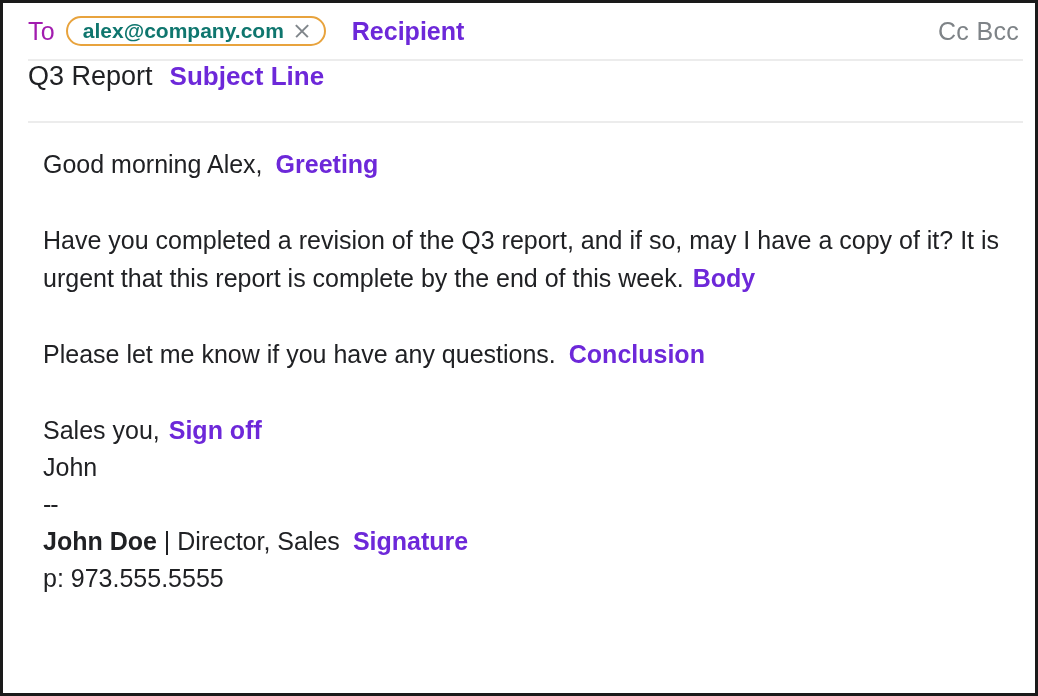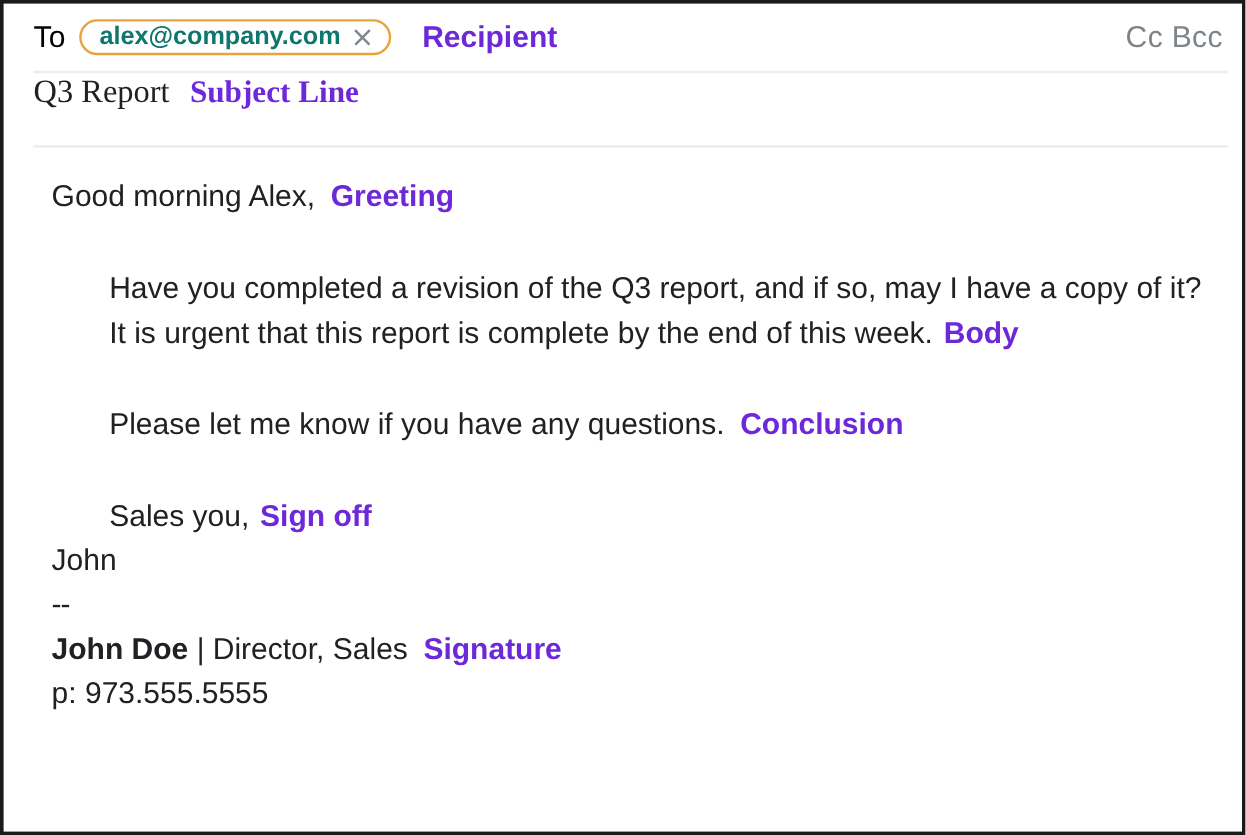--- a/index.html
+++ b/index.html
@@ -27,21 +27,21 @@
   .header-row {
     position: relative;
     display: flex;
     align-items: center;
     height: 56px;
     padding: 0 16px 0 25px;
     box-sizing: border-box;
   }
   .to-label {
     font-size: 25px;
-    color: #000000;
+    color: #a21caf;
     margin-right: 11px;
     letter-spacing: 0.2px;
   }
   .recipient-chip {
     display: inline-flex;
     align-items: center;
     gap: 10px;
     border: 2px solid #e8a33d;
     border-radius: 18px;
     padding: 3px 13px 4px 15px;
@@ -100,21 +100,20 @@
     margin: 0 12px 0 25px;
   }
 
   
   .subject-row {
     display: flex;
     align-items: baseline;
     height: 60px;
     padding: 0 0 0 25px;
     box-sizing: border-box;
-    font-family: Liberation Serif, serif;
   }
   .subject-text {
     font-size: 27px;
     color: #202124;
   }
   .annot-subject {
     font-size: 26px;
     margin-left: 17px;
   }
 
@@ -123,21 +122,21 @@
     padding: 0 14px 0 40px;
     box-sizing: border-box;
   }
   .para {
     font-size: 25px;
     color: #202124;
     line-height: 38px;
   }
   .gap-greeting { margin-top: 22px; }
   .gap-md       { margin-top: 38px; }
-  .gap-lg       { margin-top: 38px; margin-left: 48px; }
+  .gap-lg       { margin-top: 38px; }
 
   .annot-inline {
     font-size: 25px;
     margin-left: 13px;
   }
   .annot-inline.tight { margin-left: 9px; }
 
   .sig-line { font-size: 25px; color: #202124; line-height: 37px; }
   .sig-name { font-weight: bold; }
   .dashes { font-size: 25px; color: #202124; line-height: 37px; letter-spacing: -1px; }

